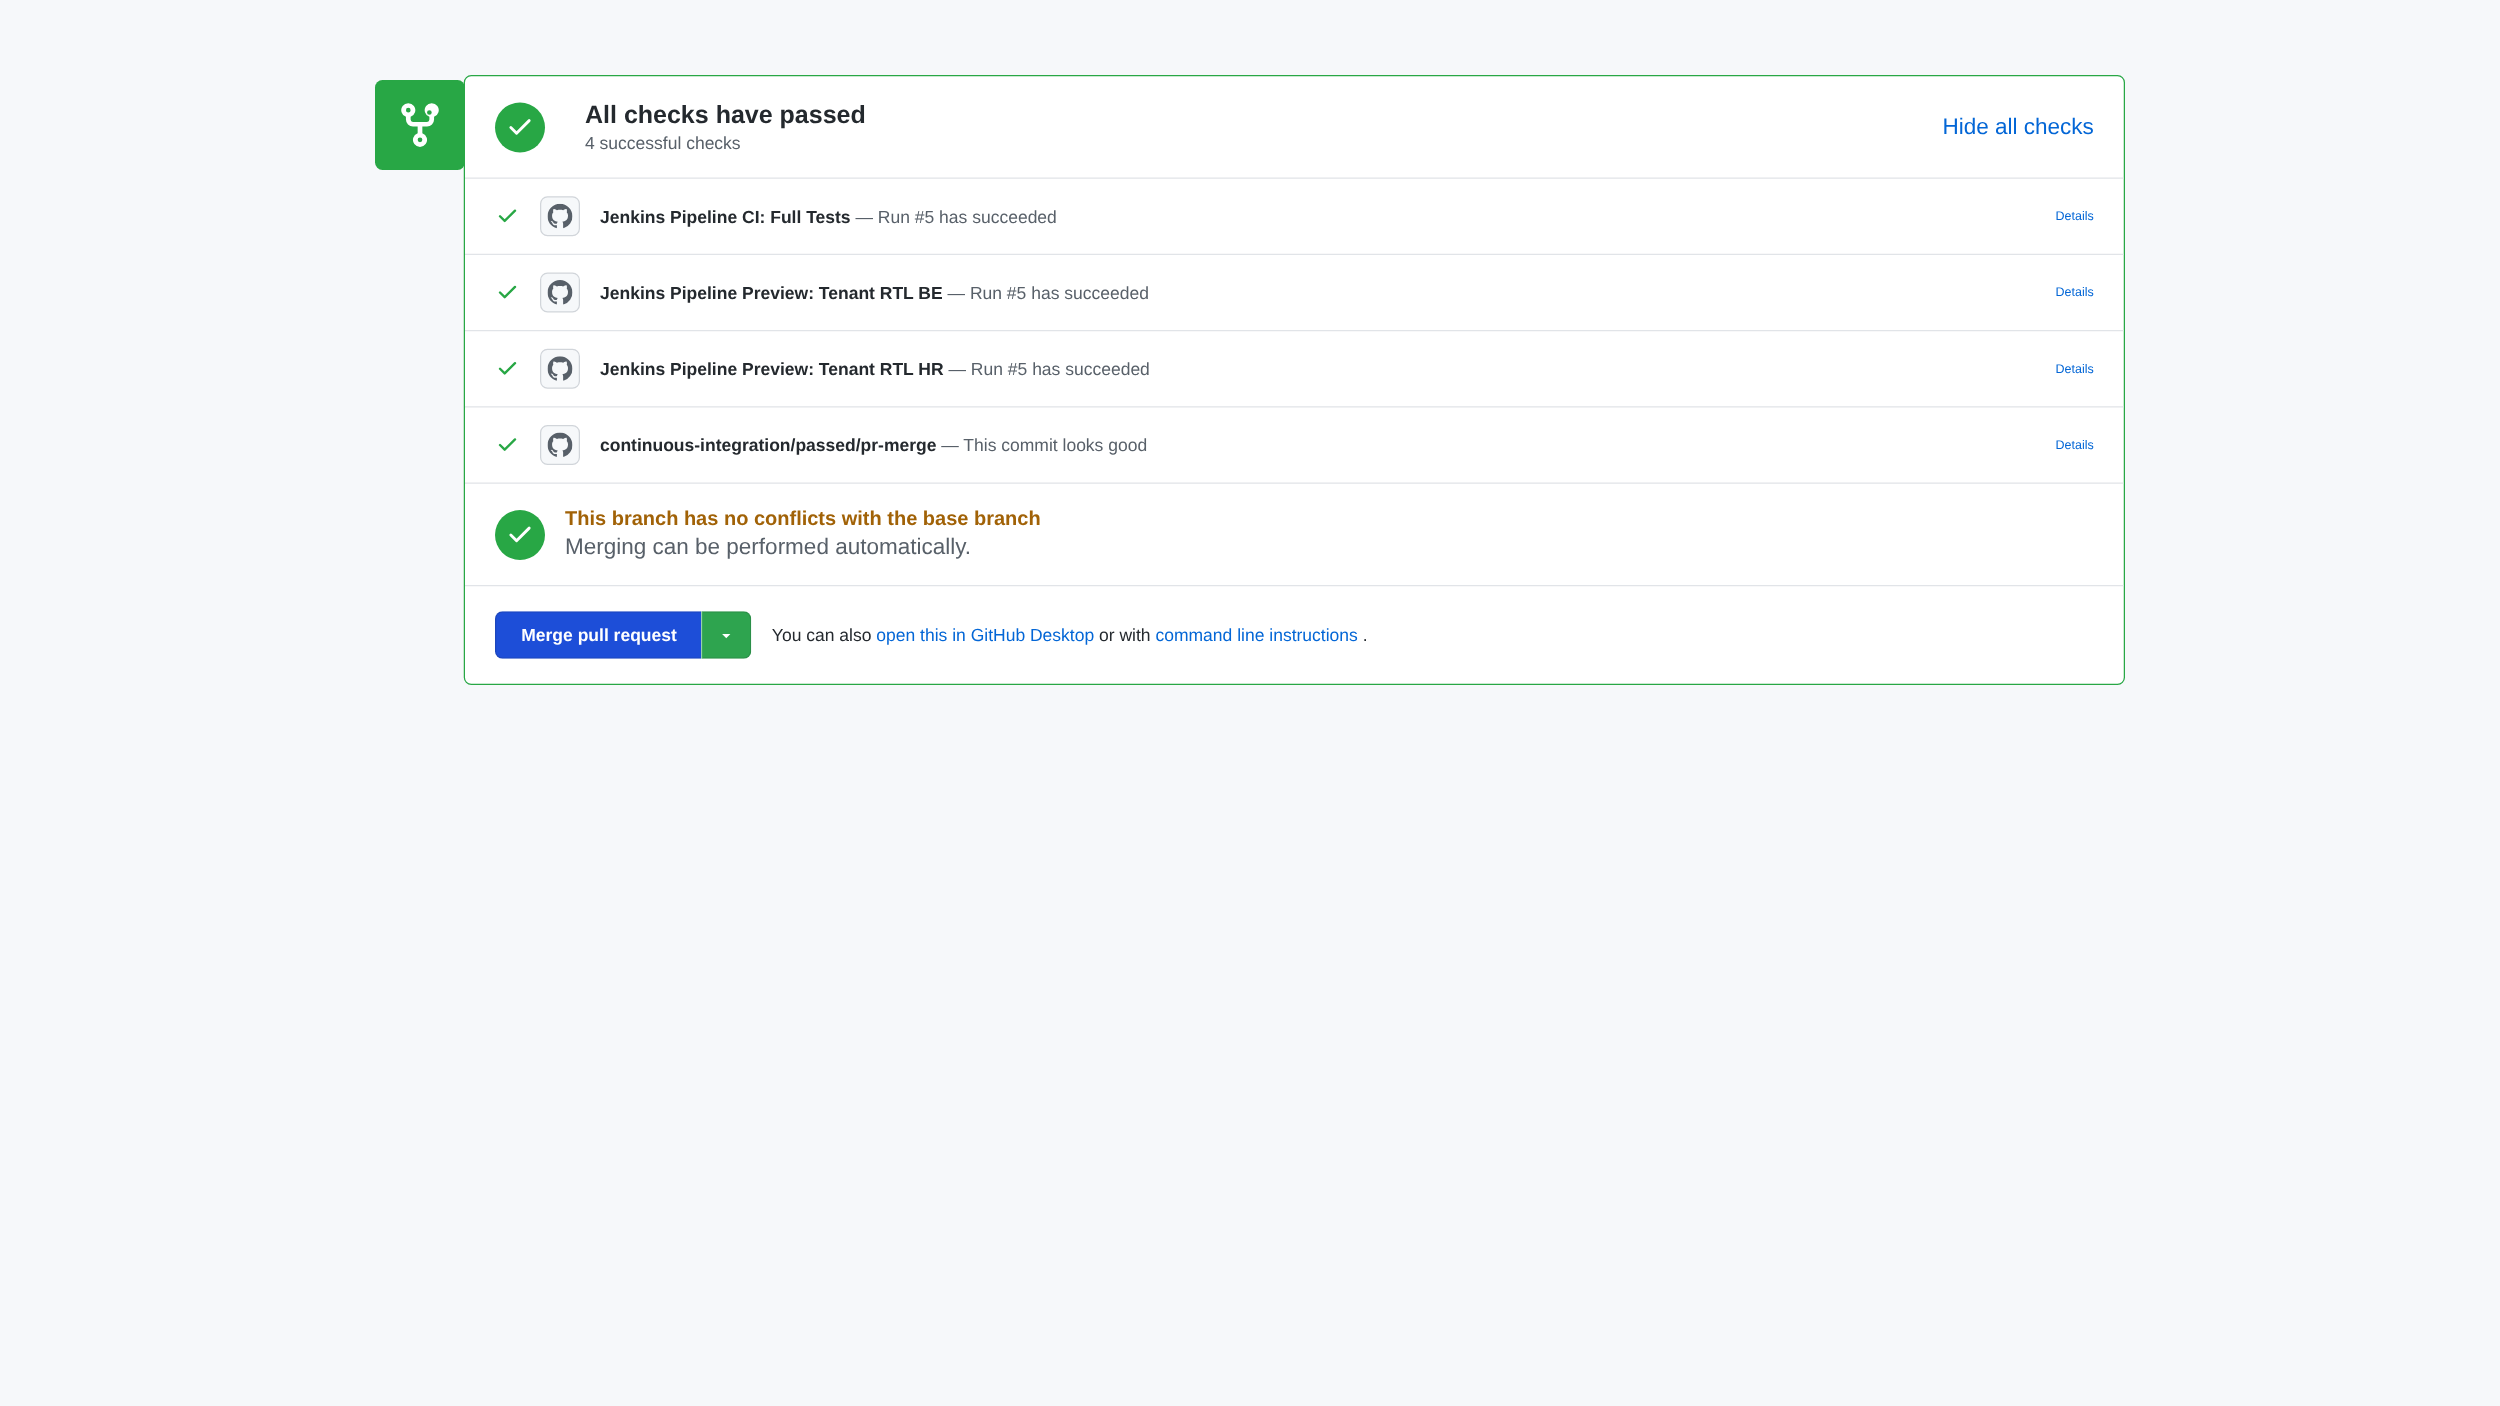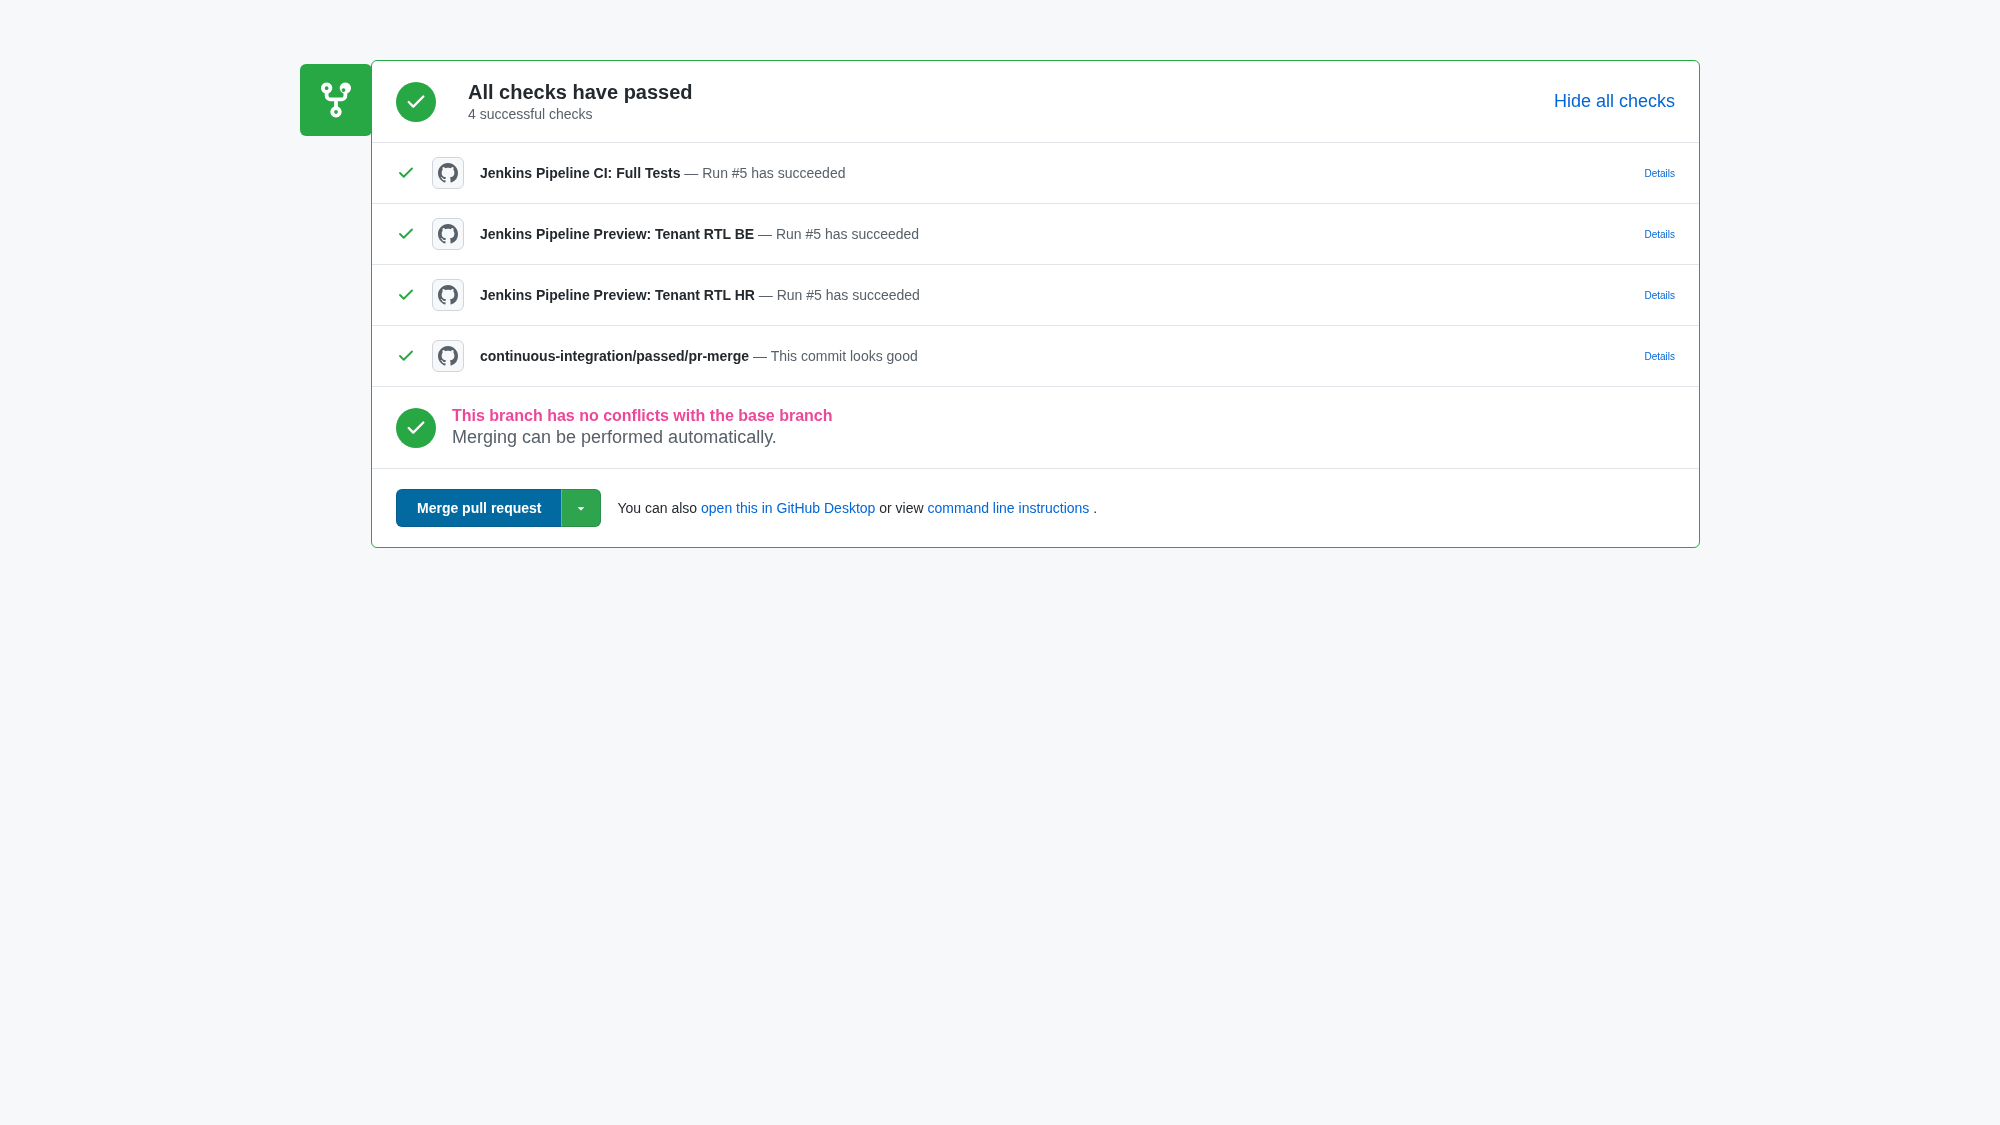--- a/index.html
+++ b/index.html
@@ -196,21 +196,21 @@
       display: flex;
       align-items: center;
       gap: 16px;
       padding: 20px 24px;
       border-bottom: 1px solid #e1e4e8;
     }
 
     .branch-text h3 {
       font-size: 16px;
       font-weight: 600;
-      color: #ec4899;
+      color: #a16207;
     }
 
     .branch-text p {
       font-size: 18px;
       color: #586069;
       margin-top: 2px;
     }
 
     
     .merge-section {
@@ -221,21 +221,21 @@
       flex-wrap: wrap;
     }
 
     .merge-btn-group {
       display: flex;
       align-items: stretch;
       flex-shrink: 0;
     }
 
     .merge-btn-main {
-      background: #0369a1;
+      background: #1d4ed8;
       color: white;
       border: 1px solid rgba(27,31,35,0.15);
       border-right: none;
       border-radius: 6px 0 0 6px;
       padding: 10px 20px;
       font-size: 14px;
       font-weight: 600;
       cursor: pointer;
       font-family: inherit;
     }
@@ -395,20 +395,20 @@
         <button class="merge-btn-main">Merge pull request</button>
         <button class="merge-btn-dropdown">
           <svg viewBox="0 0 16 16">
             <path d="M4.427 7.427l3.396 3.396a.25.25 0 00.354 0l3.396-3.396A.25.25 0 0011.396 7H4.604a.25.25 0 00-.177.427z"></path>
           </svg>
         </button>
       </div>
       <div class="merge-description">
         <span>You can also </span>
         <a href="#">open this in GitHub Desktop</a>
-        <span> or view </span>
+        <span> or with </span>
         <a href="#">command line instructions</a>
         <span>.</span>
       </div>
     </div>
 
   </div>
 </div>
 
 </body></html>

